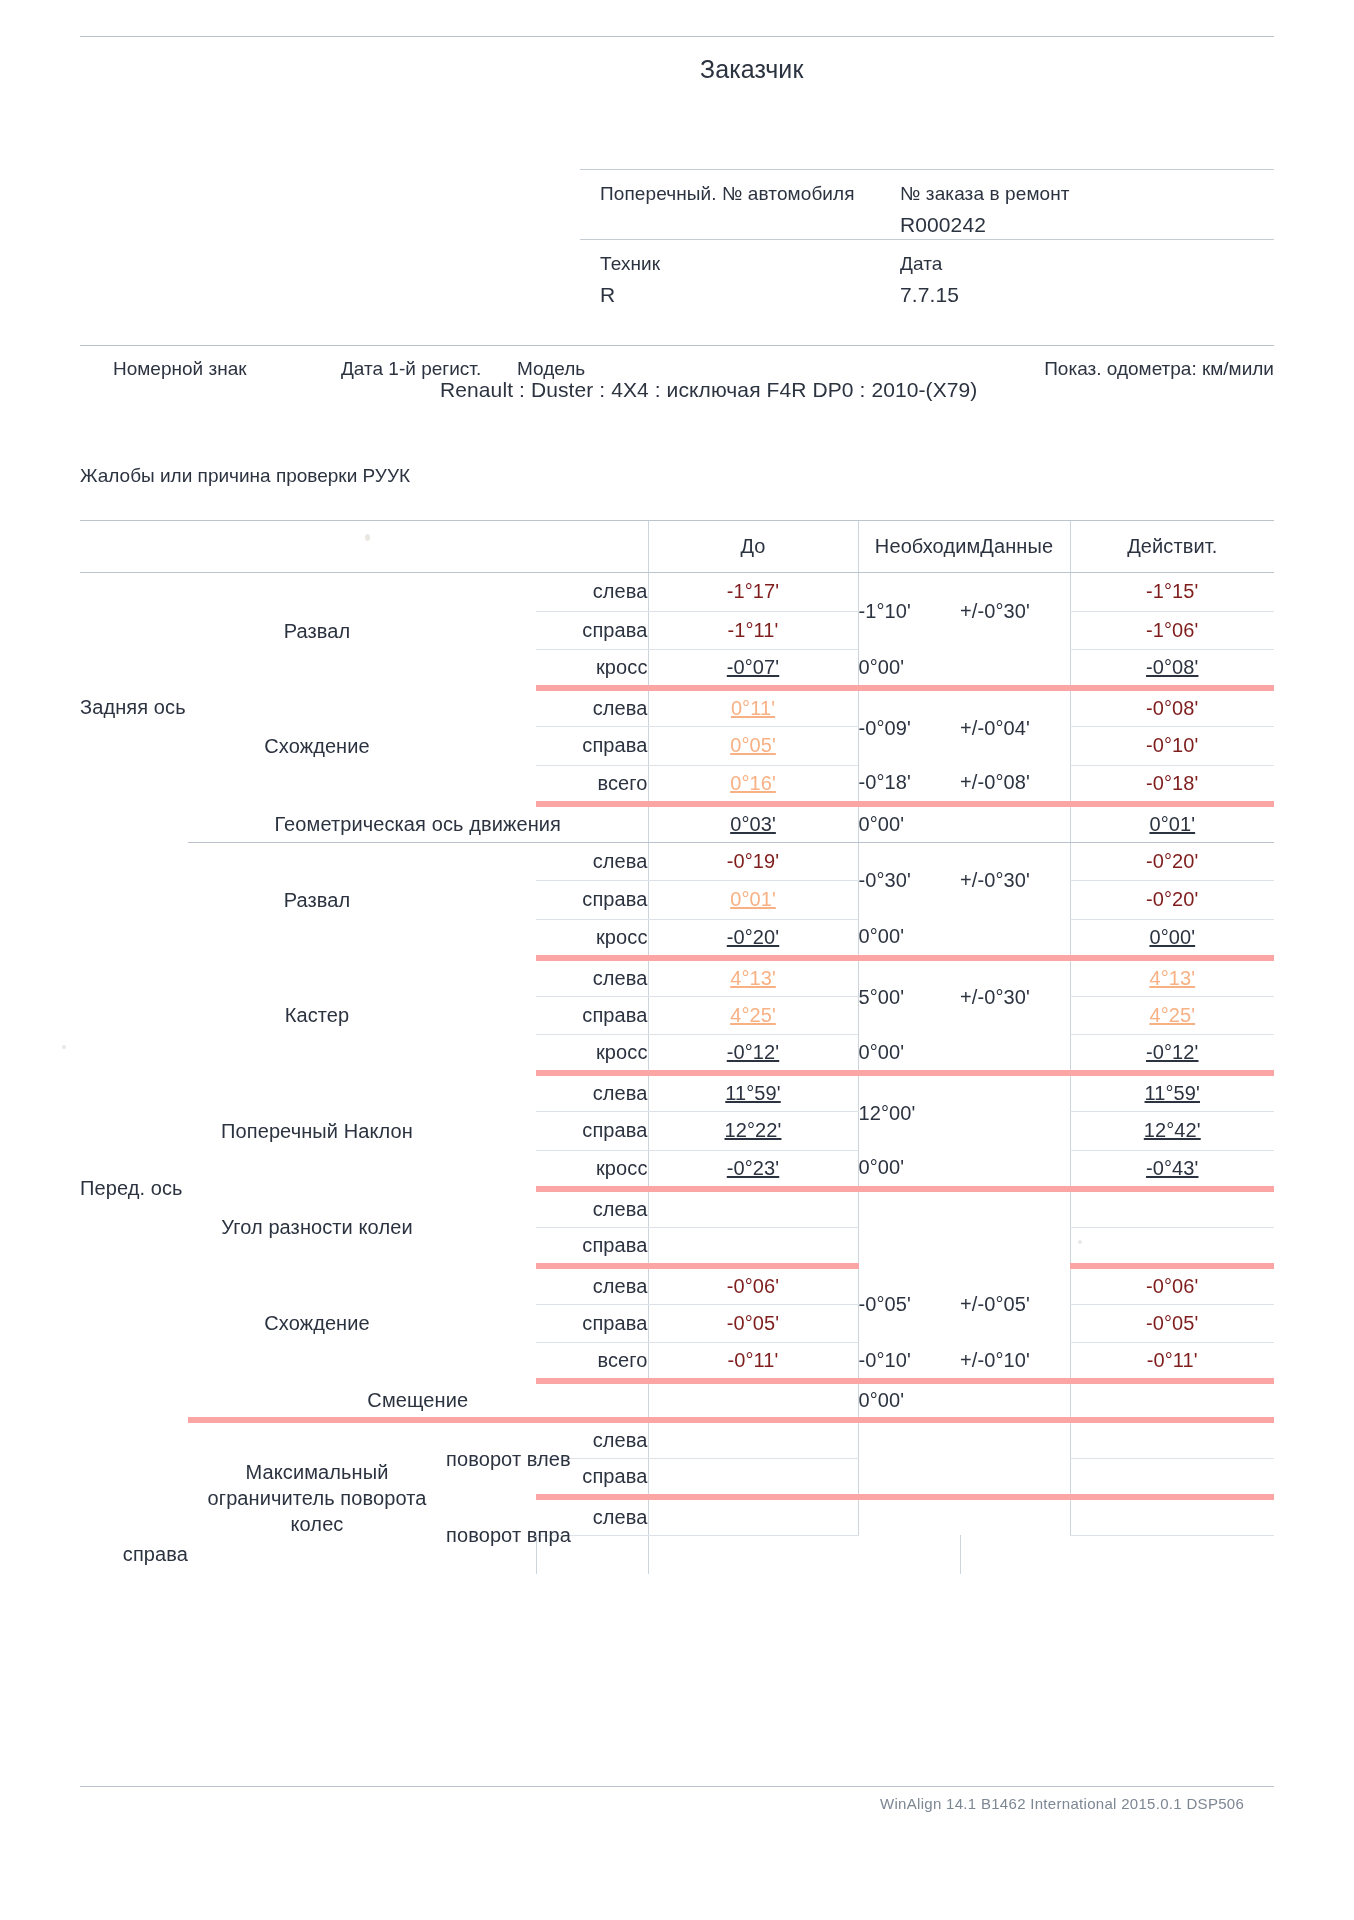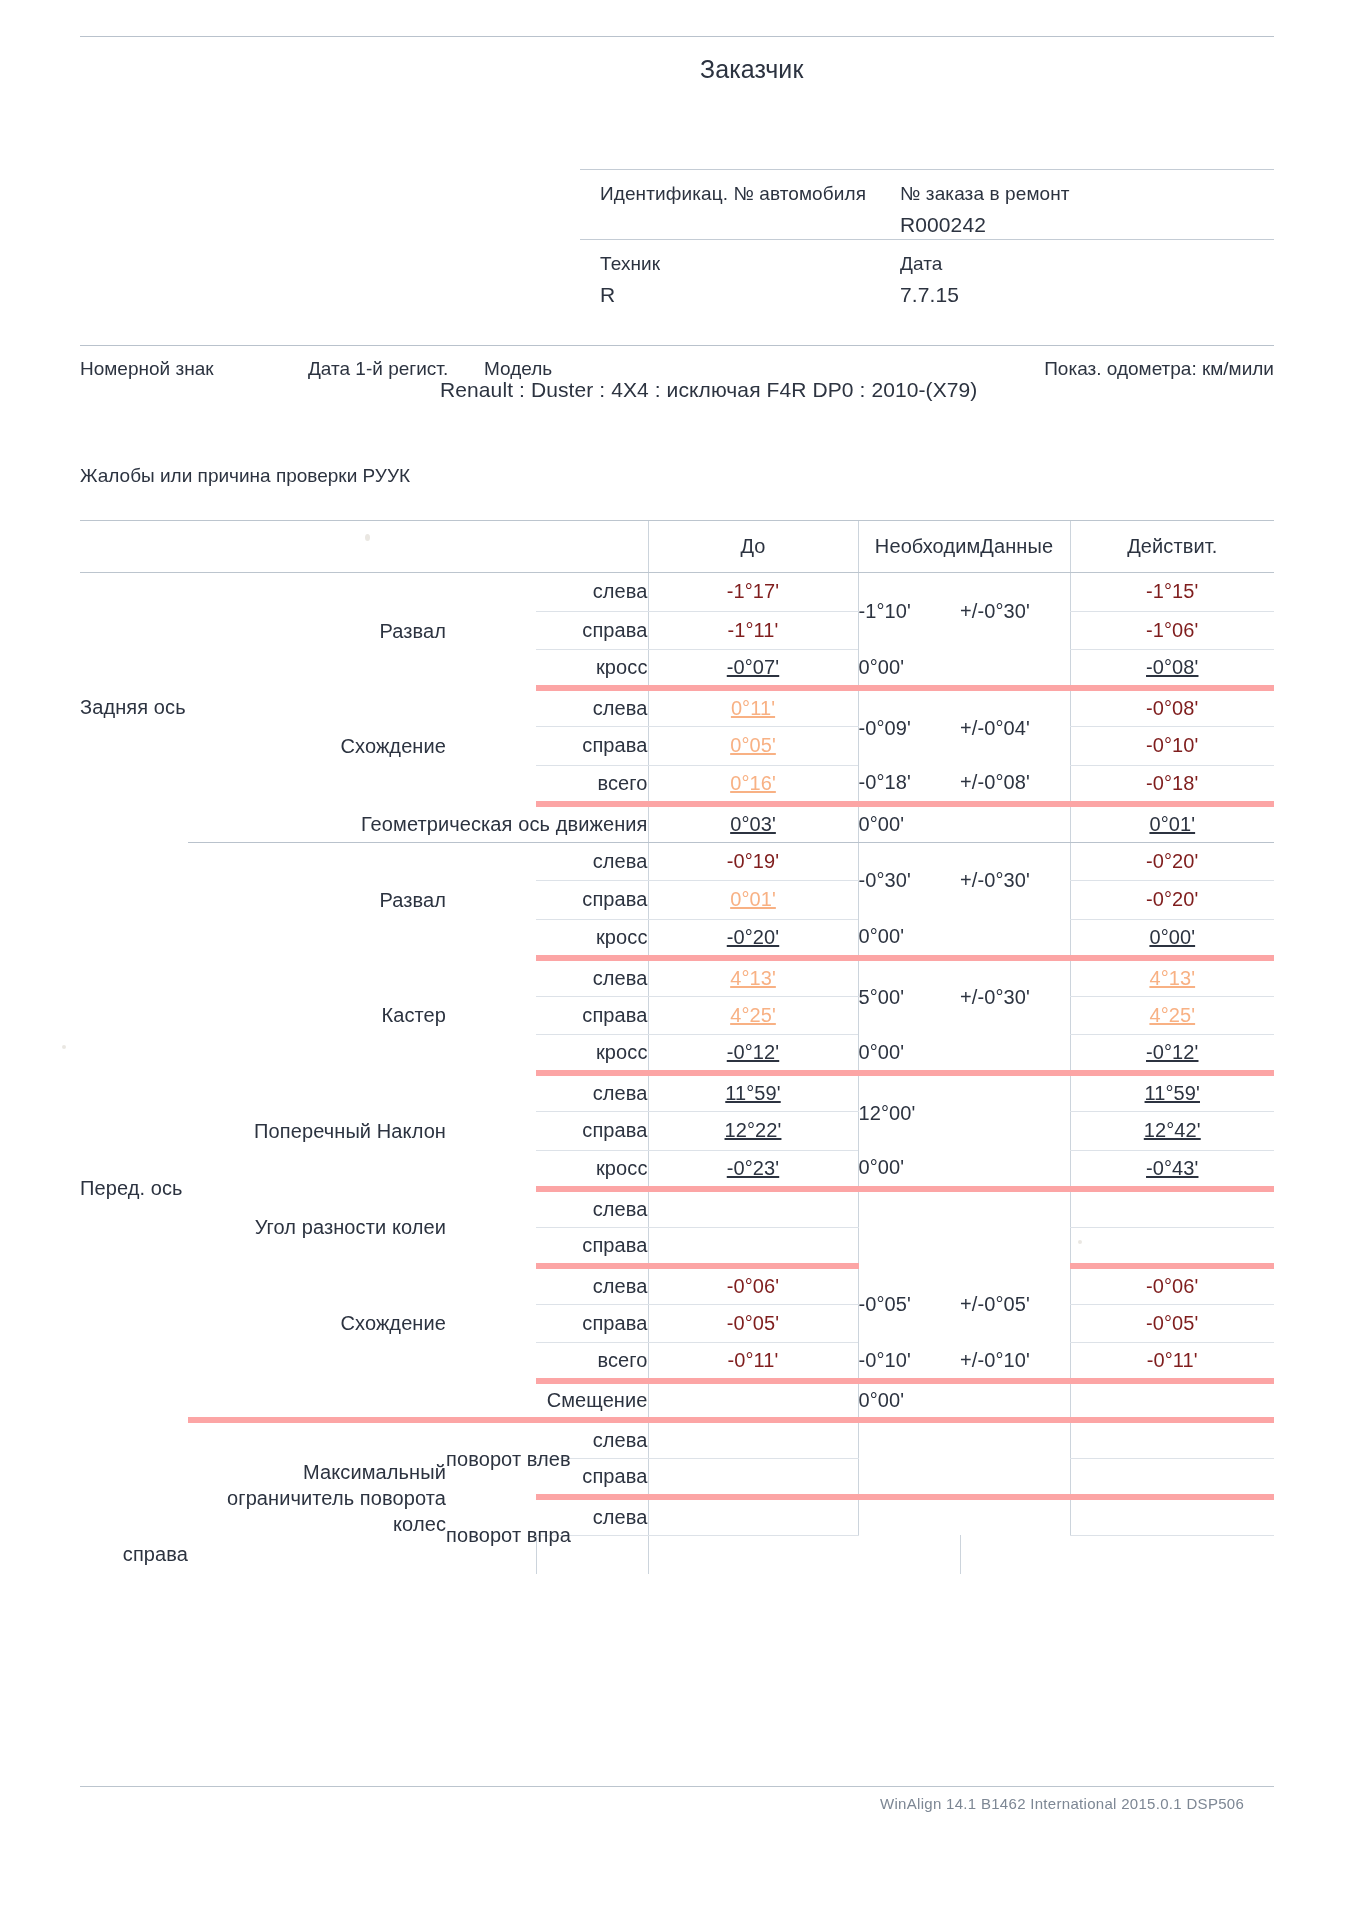--- a/index.html
+++ b/index.html
@@ -65,21 +65,21 @@
     white-space: nowrap;
   }
 
   
   .veh {
     position: absolute;
     left: 80px;
     top: 345px;
     width: 1194px;
   }
-  .veh-labels { position: relative; height: 30px; }
+  .veh-labels { position: relative; height: 30px; margin-left: 33px; }
   .veh-labels span { position: absolute; font-size: 19px; white-space: nowrap; }
   .veh-model {
     position: absolute;
     left: 360px;
     top: 30px;
     width: 640px;
     font-size: 21px;
     line-height: 30px;
     letter-spacing: .1px;
   }
@@ -132,21 +132,21 @@
   td.axis {
     font-size: 20px;
     line-height: 25px;
     padding-left: 2px;
     vertical-align: middle;
     text-align: left;
   }
   td.meas {
     font-size: 20px;
     padding-left: 8px;
-    text-align: right;
+    text-align: center;
     vertical-align: middle;
     line-height: 26px;
   }
   td.side {
     text-align: right;
     padding-right: 8px;
     font-size: 19px;
   }
   td.subturn {
     text-align: right;
@@ -213,21 +213,21 @@
     <div class="hdr-row" style="height:132px;">
       <div class="cust-label">Заказчик</div>
       <div class="vline" style="left:500px;top:132px;height:0;"></div>
     </div>
 
     <div class="hdr-row" style="height:0;">
       <div style="position:absolute;left:500px;top:0;width:694px;height:1px;background:#c4ccd5;"></div>
     </div>
     <div class="hdr-row" style="height:70px;">
       <div style="position:absolute;left:520px;top:14px;">
-        <div class="f-label">Идентификац. № автомобиля</div>
+        <div class="f-label">Поперечный. № автомобиля</div>
         <div class="f-value"></div>
       </div>
       <div style="position:absolute;left:820px;top:14px;">
         <div class="f-label">№ заказа в ремонт</div>
         <div class="f-value">R000242</div>
       </div>
     </div>
 
     <div class="hdr-row" style="height:0;">
       <div style="position:absolute;left:500px;top:0;width:694px;height:1px;background:#c4ccd5;"></div>

